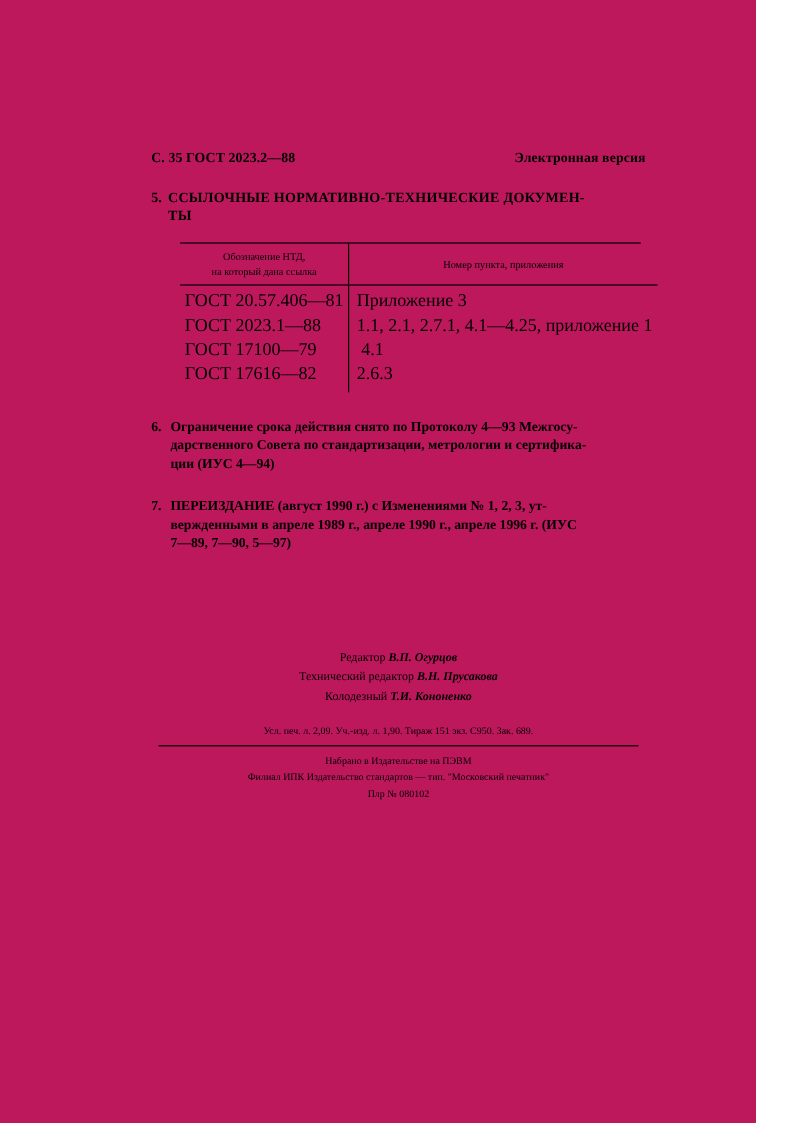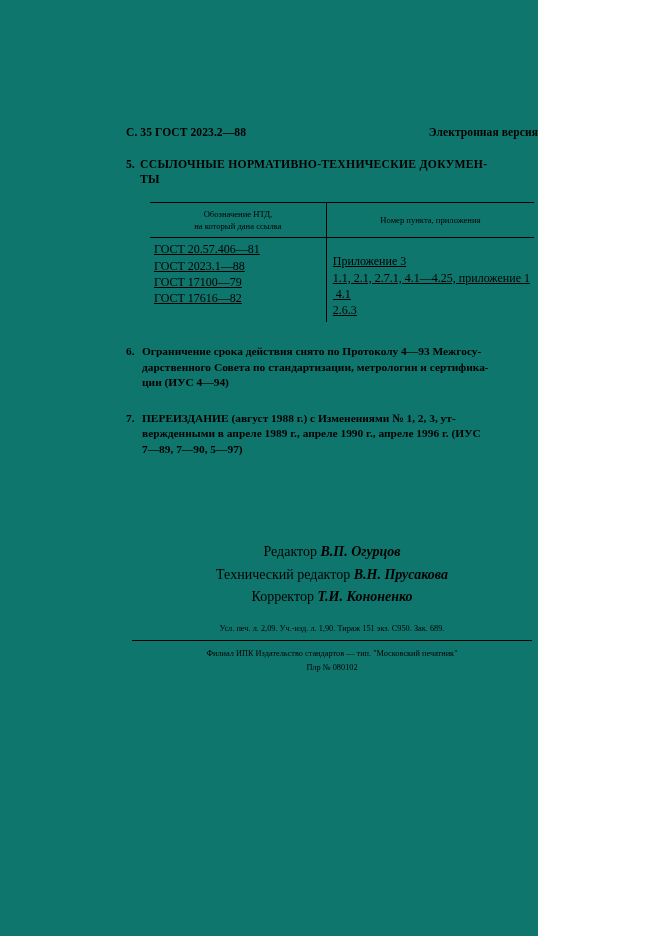--- a/index.html
+++ b/index.html
@@ -9,23 +9,23 @@
   body {
     width: 661px;
     height: 936px;
     background: #ffffff;
     font-family: "Liberation Serif", serif;
     color: #000000;
     overflow: hidden;
   }
   .page {
     position: relative;
-    width: 538px;
+    width: 630px;
     height: 936px;
-    background: #0f766e;
+    background: #be185d;
   }
   .content {
     position: absolute;
     left: 126px;
     top: 126px;
     width: 412px;
   }
 
   
   .running-head {
@@ -78,25 +78,24 @@
   .ref-table td.col-left {
     width: 185px;
   }
   .ref-table th.col-right,
   .ref-table td.col-right {
     border-left: 1.2px solid #000;
   }
   .ref-table td {
     vertical-align: top;
     padding: 0;
-    font-size: 12px;
-    text-decoration: underline;
+    font-size: 15px;
   }
   .cell-pad-left { padding: 3px 4px 4px 4px; }
-  .cell-pad-right { padding: 3px 4px 4px 6px; margin-top: 12px; }
+  .cell-pad-right { padding: 3px 4px 4px 6px; }
   .cell-line {
     line-height: 1.355;
     white-space: pre;
   }
 
   
   .clause {
     display: flex;
     font-size: 11.4px;
     font-weight: bold;
@@ -112,21 +111,21 @@
 
   
   .colophon {
     position: absolute;
     left: 0;
     top: 415px;
     width: 412px;
     text-align: center;
   }
   .credits {
-    font-size: 14px;
+    font-size: 10px;
     line-height: 1.62;
   }
   .credits .nm {
     font-style: italic;
     font-weight: bold;
   }
   .imprint {
     margin-top: 13px;
     font-size: 8.3px;
     line-height: 1.6;
@@ -201,50 +200,51 @@
       <span class="body">
         <span>Ограничение срока действия снято по Протоколу 4—93 Межгосу-</span><br>
         <span>дарственного Совета по стандартизации, метрологии и сертифика-</span><br>
         <span>ции (ИУС 4—94)</span>
       </span>
     </div>
 
     <div class="clause second">
       <span class="num">7.</span>
       <span class="body">
-        <span>ПЕРЕИЗДАНИЕ (август 1988 г.) с Изменениями № 1, 2, 3, ут-</span><br>
+        <span>ПЕРЕИЗДАНИЕ (август 1990 г.) с Изменениями № 1, 2, 3, ут-</span><br>
         <span>вержденными в апреле 1989 г., апреле 1990 г., апреле 1996 г. (ИУС</span><br>
         <span>7—89, 7—90, 5—97)</span>
       </span>
     </div>
 
     <div class="colophon">
 
       <div class="credits">
         <div>
           <span>Редактор</span>
           <span class="nm">В.П. Огурцов</span>
         </div>
         <div>
           <span>Технический редактор</span>
           <span class="nm">В.Н. Прусакова</span>
         </div>
         <div>
-          <span>Корректор</span>
+          <span>Колодезный</span>
           <span class="nm">Т.И. Кононенко</span>
         </div>
       </div>
 
       <div class="imprint">
         <div>Усл. печ. л. 2,09. Уч.-изд. л. 1,90. Тираж  151  экз.  С950. Зак. 689.</div>
       </div>
 
       <div class="rule"></div>
 
       <div class="publisher">
+        <div>Набрано в Издательстве на ПЭВМ</div>
         <div>Филиал ИПК Издательство стандартов — тип. "Московский печатник"</div>
         <div>Плр № 080102</div>
       </div>
 
     </div>
 
   </div>
 </div>
 
 </body></html>

